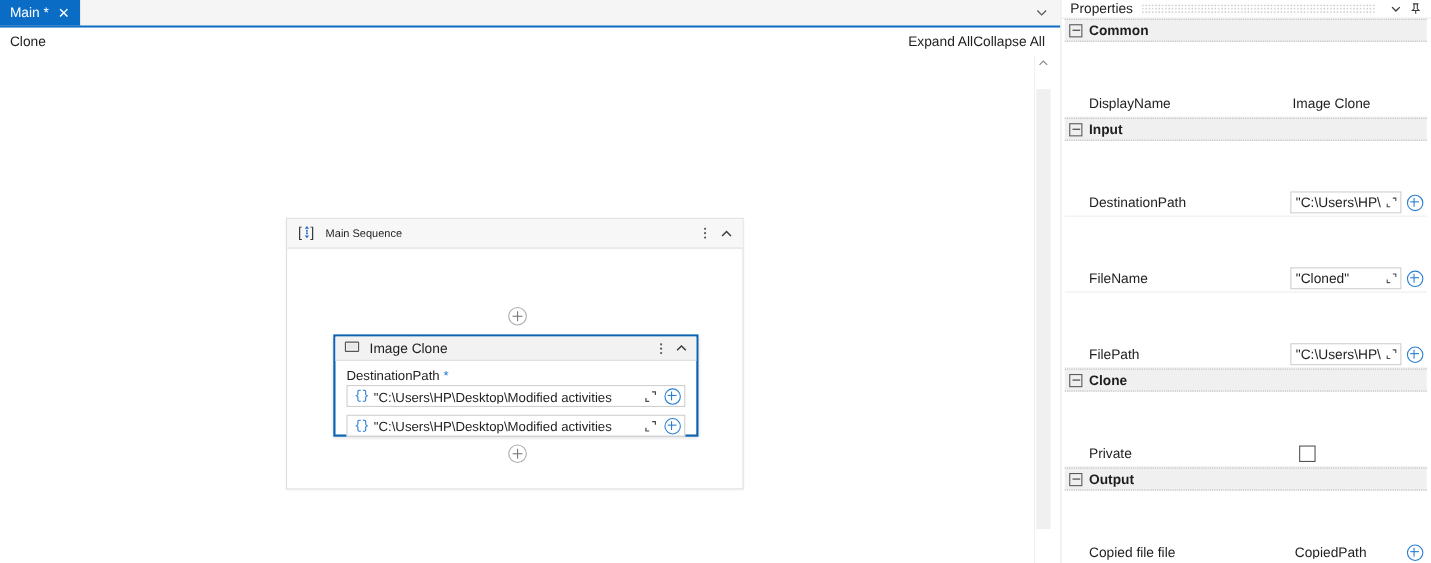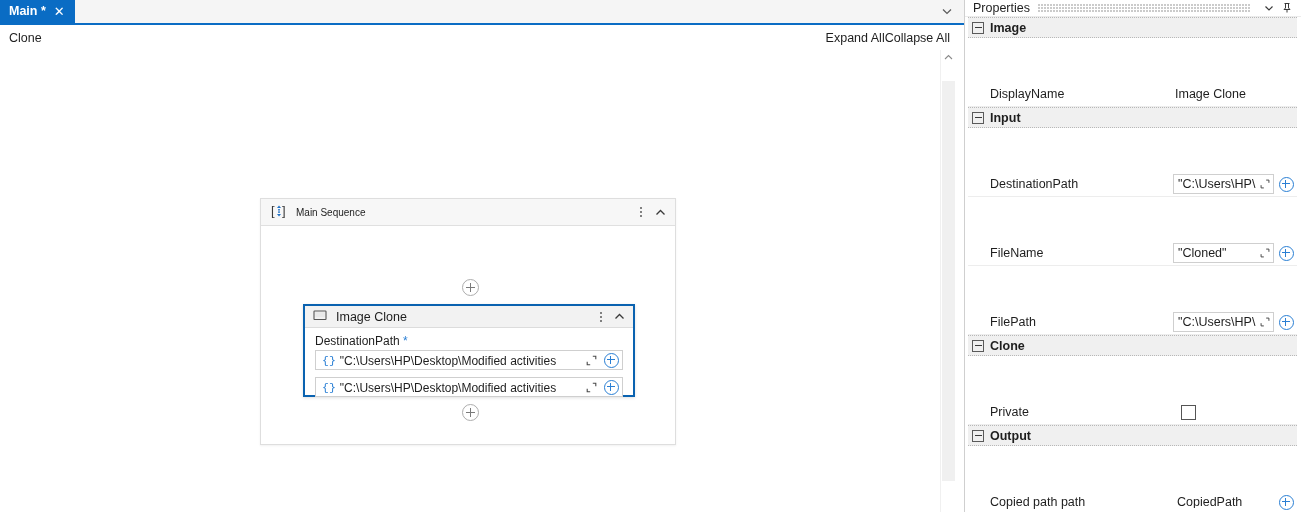--- a/index.html
+++ b/index.html
@@ -46,21 +46,21 @@
     align-items: center;
     gap: 6px;
     background: #0a6cc4;
     color: #ffffff;
     padding: 0 8px 0 9px;
     font-size: 12.5px;
     height: 23px;
     box-sizing: border-box;
     cursor: default;
   }
-  .tab-label { white-space: nowrap; line-height: 1; font-weight: bold; }
+  .tab-label { white-space: nowrap; line-height: 1; }
   .tab-close {
     font-size: 13px;
     line-height: 1;
     color: #ffffff;
     padding: 0 2px;
     cursor: pointer;
   }
   .tabstrip-rest {
     flex: 1;
     background: #f5f5f5;
@@ -660,21 +660,21 @@
           <path d="M3.5 1.5 L8.5 1.5 M4.5 1.5 L4.5 6 L3 7.5 L9 7.5 L7.5 6 L7.5 1.5 M6 7.5 L6 10.5" fill="none" stroke="currentColor" stroke-width="1"></path>
         </svg>
       </span>
     </div>
 
 
     <div class="prop-grid">
 
       <div class="cat-row">
         <span class="cat-toggle"></span>
-        <span class="cat-label">Image</span>
+        <span class="cat-label">Common</span>
       </div>
       <div class="prop-row">
         <span class="prop-name">DisplayName</span>
         <span class="prop-value">
           <span class="prop-plain">Image Clone</span>
         </span>
       </div>
 
       <div class="cat-row">
         <span class="cat-toggle"></span>
@@ -738,21 +738,21 @@
         <span class="prop-value">
           <span class="prop-check"></span>
         </span>
       </div>
 
       <div class="cat-row">
         <span class="cat-toggle"></span>
         <span class="cat-label">Output</span>
       </div>
       <div class="prop-row">
-        <span class="prop-name">Copied path path</span>
+        <span class="prop-name">Copied file file</span>
         <span class="prop-value">
           <span class="prop-editor noborder">
             <span class="prop-editor-text">CopiedPath</span>
           </span>
           <span class="prop-add">
               <span class="plus-blue"></span>
             </span>
         </span>
       </div>
 

